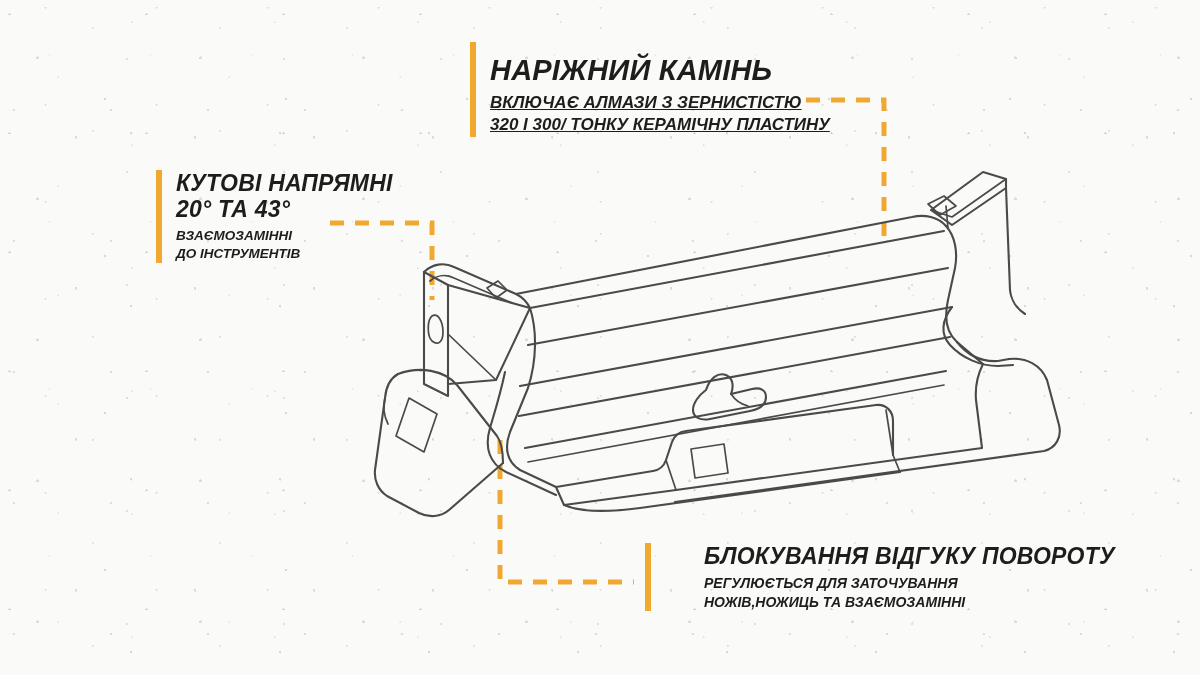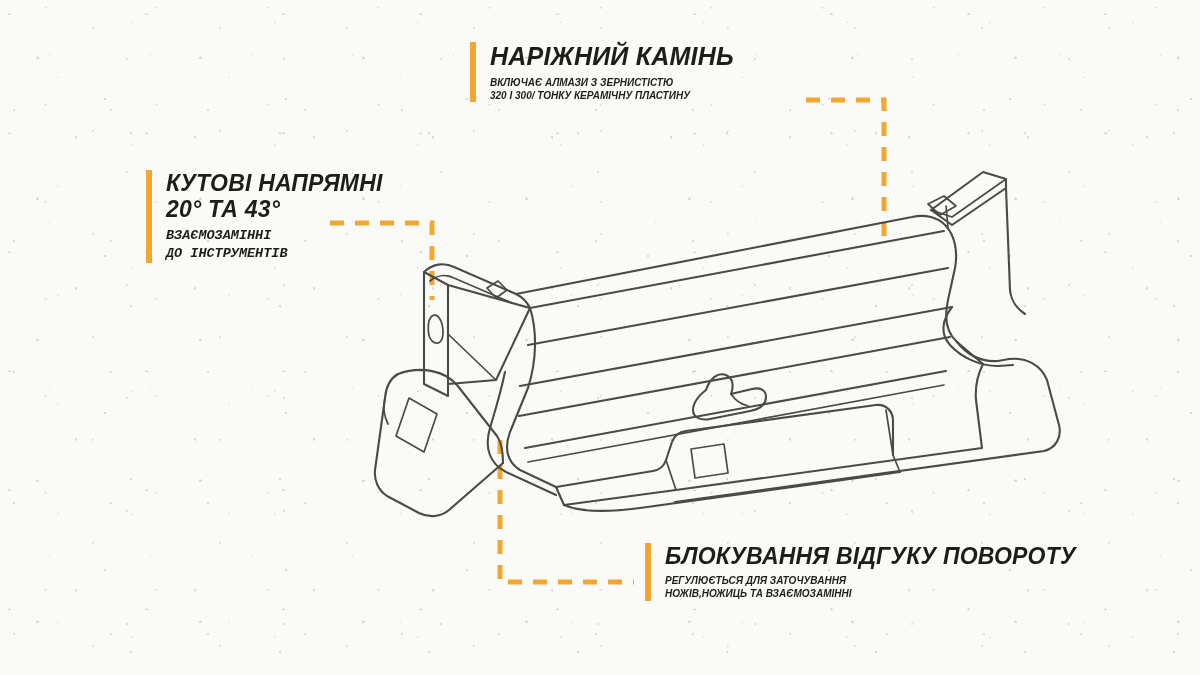--- a/index.html
+++ b/index.html
@@ -67,30 +67,30 @@
   .c-sub {
     font-weight: 700;
     font-style: italic;
     color: #1d1d1b;
     white-space: nowrap;
     line-height: 1.32;
   }
   .c-sub-wrap { margin-top: 5px; }
 
   #callout-stone { left: 470px; top: 42px; }
-  #callout-stone .c-head { font-size: 25px; }
-  #callout-stone .c-sub  { font-size: 10px; }
-
-  #callout-guides { left: 135px; top: 170px; padding-left: 11px; }
+  #callout-stone .c-head { font-size: 29px; margin-top: 12px; }
+  #callout-stone .c-sub  { font-size: 17px; text-decoration: underline; }
+
+  #callout-guides { left: 145px; top: 170px; padding-left: 11px; }
   #callout-guides .c-head { font-size: 23px; }
-  #callout-guides .c-sub  { font-size: 13.5px; font-family: Liberation Mono, monospace; }
-
-  #callout-lock { left: 645px; top: 543px; }
+  #callout-guides .c-sub  { font-size: 13.5px; }
+
+  #callout-lock { left: 645px; top: 543px; gap: 39px; }
   #callout-lock .c-head { font-size: 23px; }
-  #callout-lock .c-sub  { font-size: 10px; }
+  #callout-lock .c-sub  { font-size: 14px; }
 
   
   #leaders, #device {
     position: absolute;
     inset: 0;
     width: 1200px;
     height: 675px;
     pointer-events: none;
   }
   .dash {

